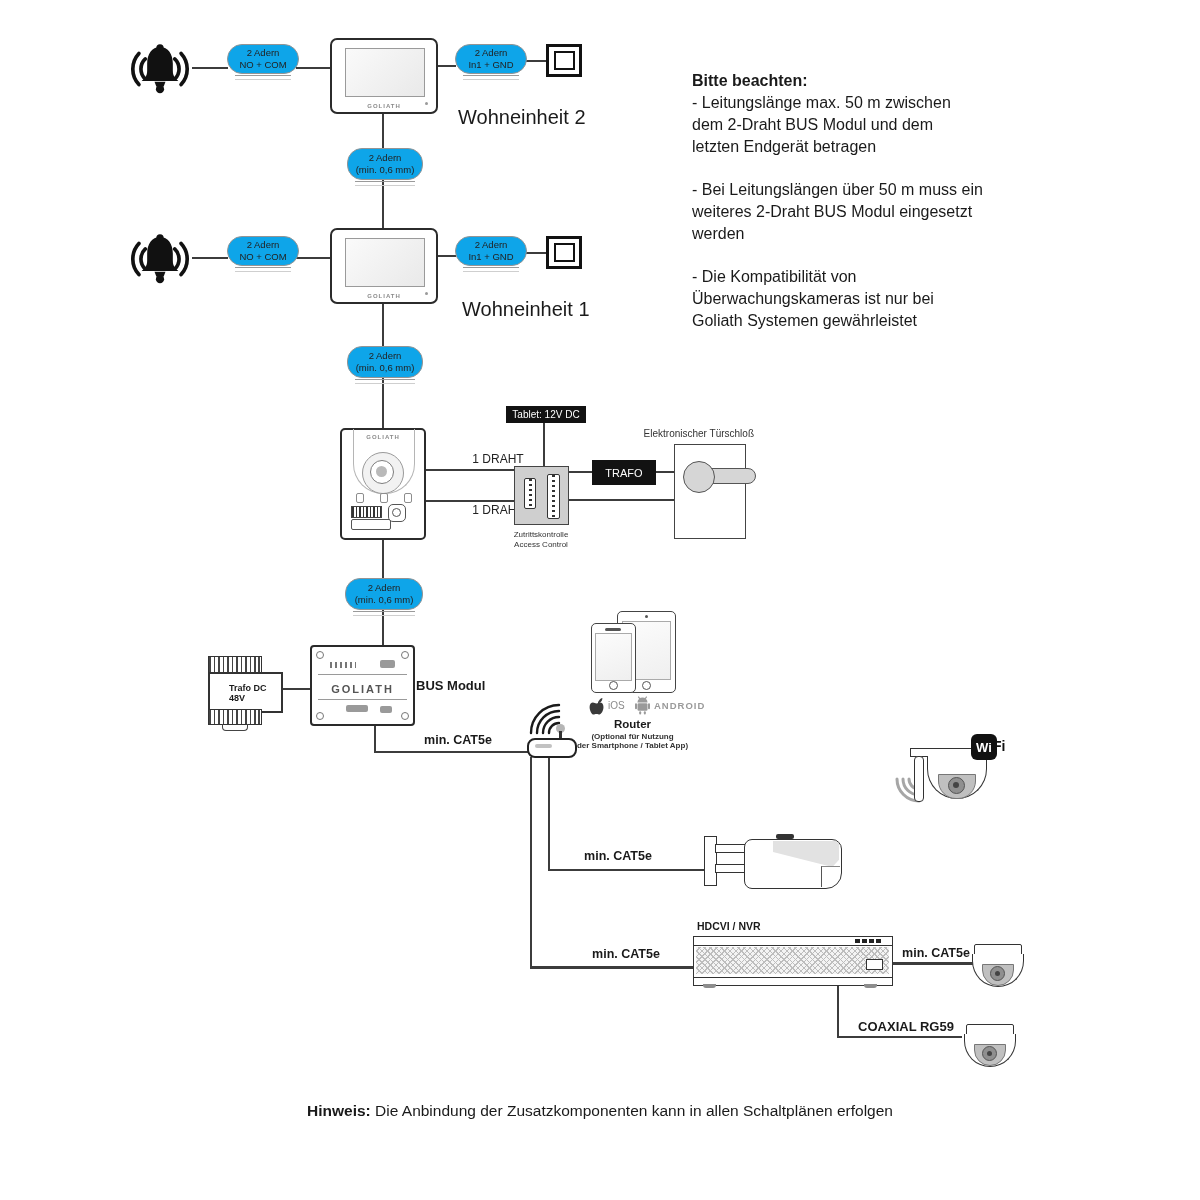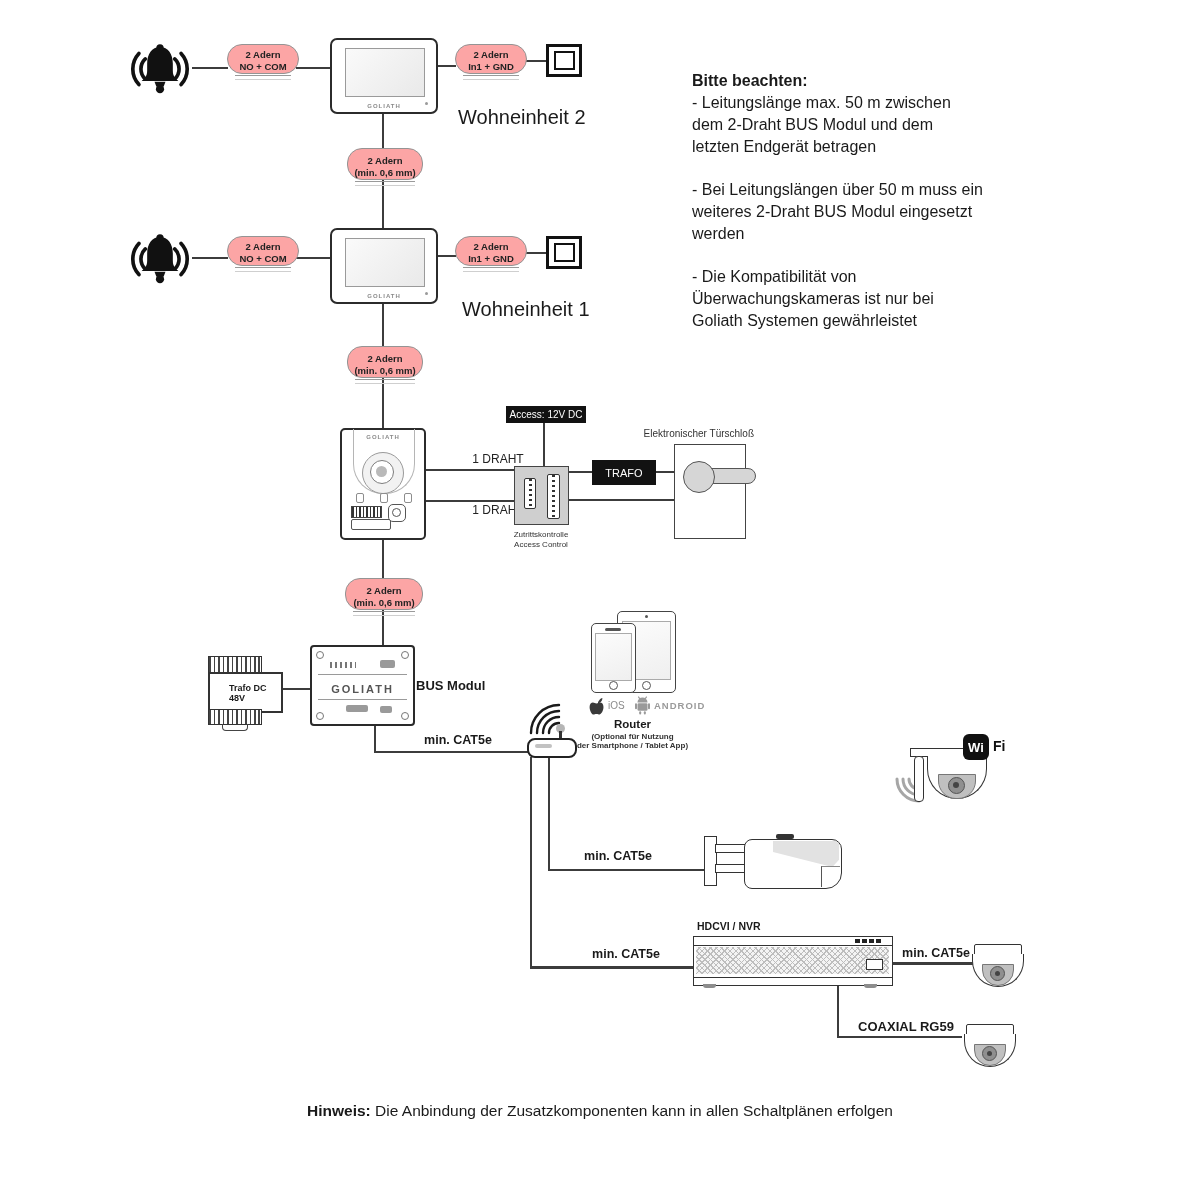--- a/index.html
+++ b/index.html
@@ -1,25 +1,25 @@
 <!DOCTYPE html>
 <html><head>
 <meta charset="utf-8">
 <style>
   html,body{margin:0;padding:0;background:#fff;}
   .stage{position:relative;width:1200px;height:1200px;background:#fff;overflow:hidden;
          font-family:"Liberation Sans",sans-serif;color:#1a1a1a;}
   .abs{position:absolute;}
   .wire{position:absolute;background:#3c3c3c;}
   .txt{position:absolute;white-space:nowrap;}
-  .ctr{display:flex;align-items:center;justify-content:center;text-align:center;}
-
-  
-  .pill{position:absolute;display:flex;flex-direction:column;align-items:center;justify-content:flex-end;
-        background:#fca5a5;border:1.5px solid #949494;border-radius:15px;font-size:9.5px;font-weight:bold;
+  .ctr{display:flex;align-items:center;justify-content:center;text-align:center;margin-left:8px;}
+
+  
+  .pill{position:absolute;display:flex;flex-direction:column;align-items:center;justify-content:center;
+        background:#0ea5e9;border:1.5px solid #949494;border-radius:15px;font-size:9.5px;font-weight:normal;
         line-height:1.25;color:#222;text-align:center;z-index:3;}
   .pill::after{content:"";position:absolute;left:7px;right:7px;bottom:-7px;height:3px;
         border-top:1.5px solid #9a9a9a;border-bottom:1.5px solid #cfcfcf;}
 
   
   .monitor{position:absolute;background:#fff;border:2px solid #2b2b2b;border-radius:7px;z-index:2;}
   .monitor .screen{position:absolute;left:13px;top:8px;width:78px;height:47px;
         border:1.5px solid #9a9a9a;background:linear-gradient(135deg,#fafafa 0%,#e9e9e9 100%);}
   .monitor .brand{position:absolute;left:0;right:0;bottom:3px;text-align:center;
         font-size:6px;letter-spacing:1px;color:#8a8a8a;font-weight:bold;}
@@ -237,21 +237,21 @@
       <span></span>
     </div>
     <div class="ds-grille"></div>
     <div class="ds-plate"></div>
     <div class="ds-bell"></div>
   </div>
 
   <div class="txt" style="left:458px;top:452px;width:80px;font-size:12px;text-align:center;color:#222">1 DRAHT</div>
   <div class="txt" style="left:458px;top:503px;width:80px;font-size:12px;text-align:center;color:#222">1 DRAHT</div>
 
-  <div class="blkbox" style="left:506px;top:406px;width:80px;height:17px;font-size:10px;font-weight:normal">Access: 12V DC</div>
+  <div class="blkbox" style="left:506px;top:406px;width:80px;height:17px;font-size:10px;font-weight:normal">Tablet: 12V DC</div>
 
   <div class="access" style="left:514px;top:466px;width:53px;height:57px">
     <div class="strip" style="left:9px;top:11px;width:10px;height:29px"></div>
     <div class="strip" style="left:32px;top:7px;width:11px;height:43px"></div>
   </div>
   <div class="txt" style="left:498px;top:530px;width:86px;font-size:8px;text-align:center;line-height:10px;color:#333;white-space:normal">
     <div>Zutrittskontrolle</div>
     <div>Access Control</div>
   </div>
 

